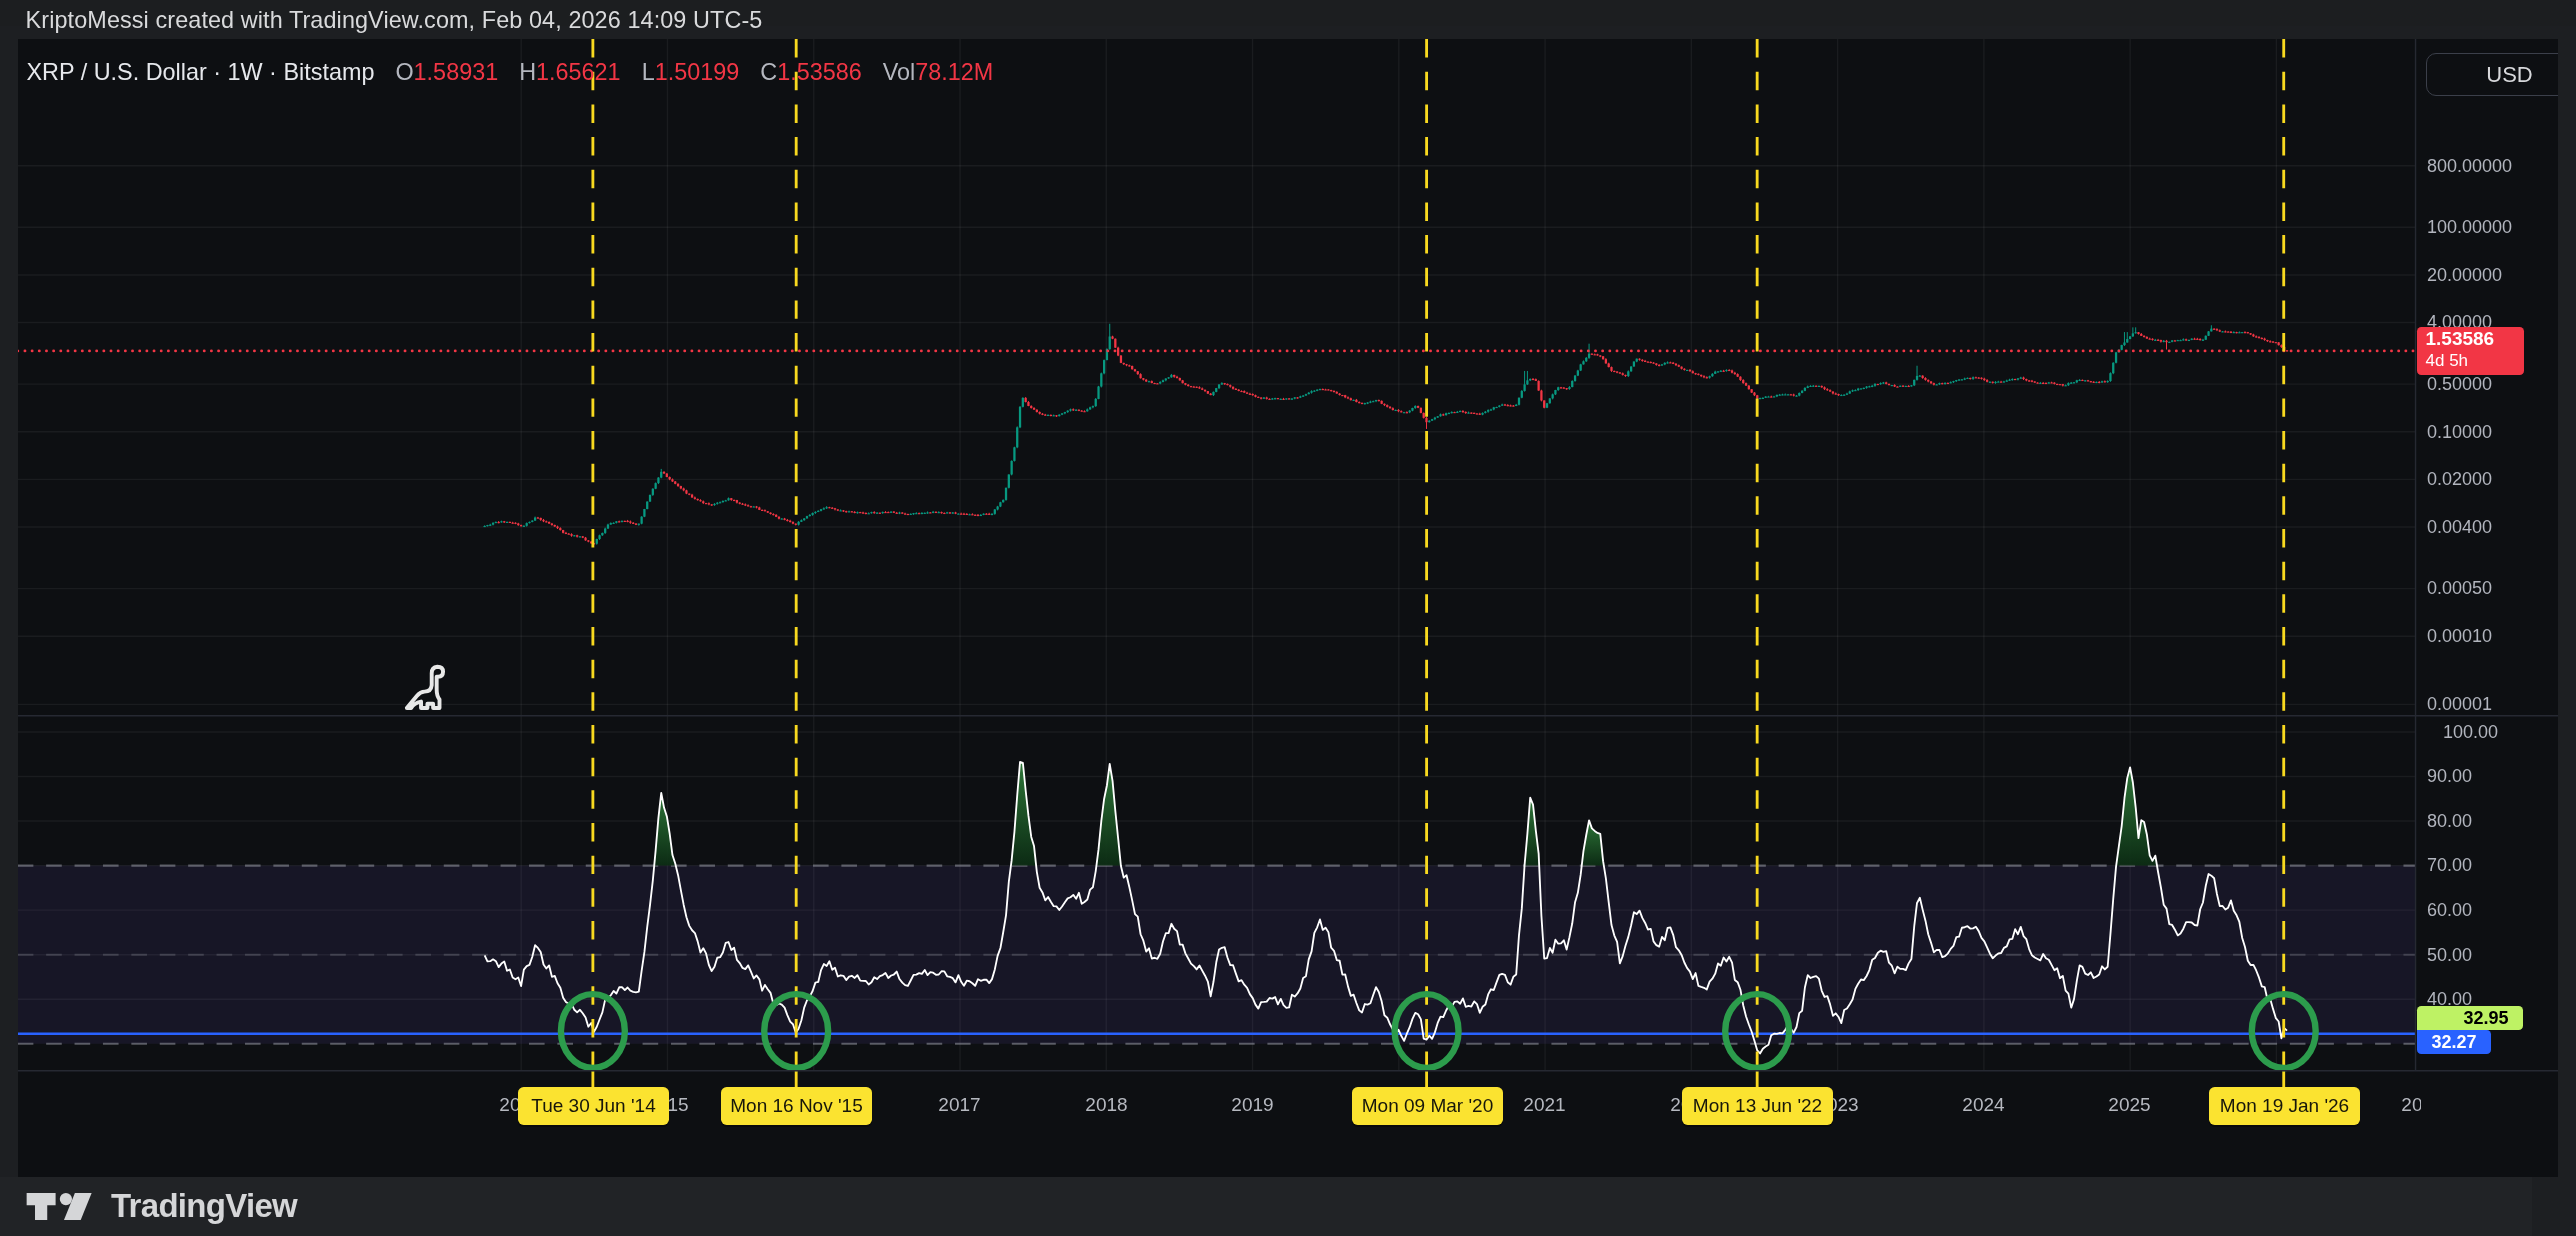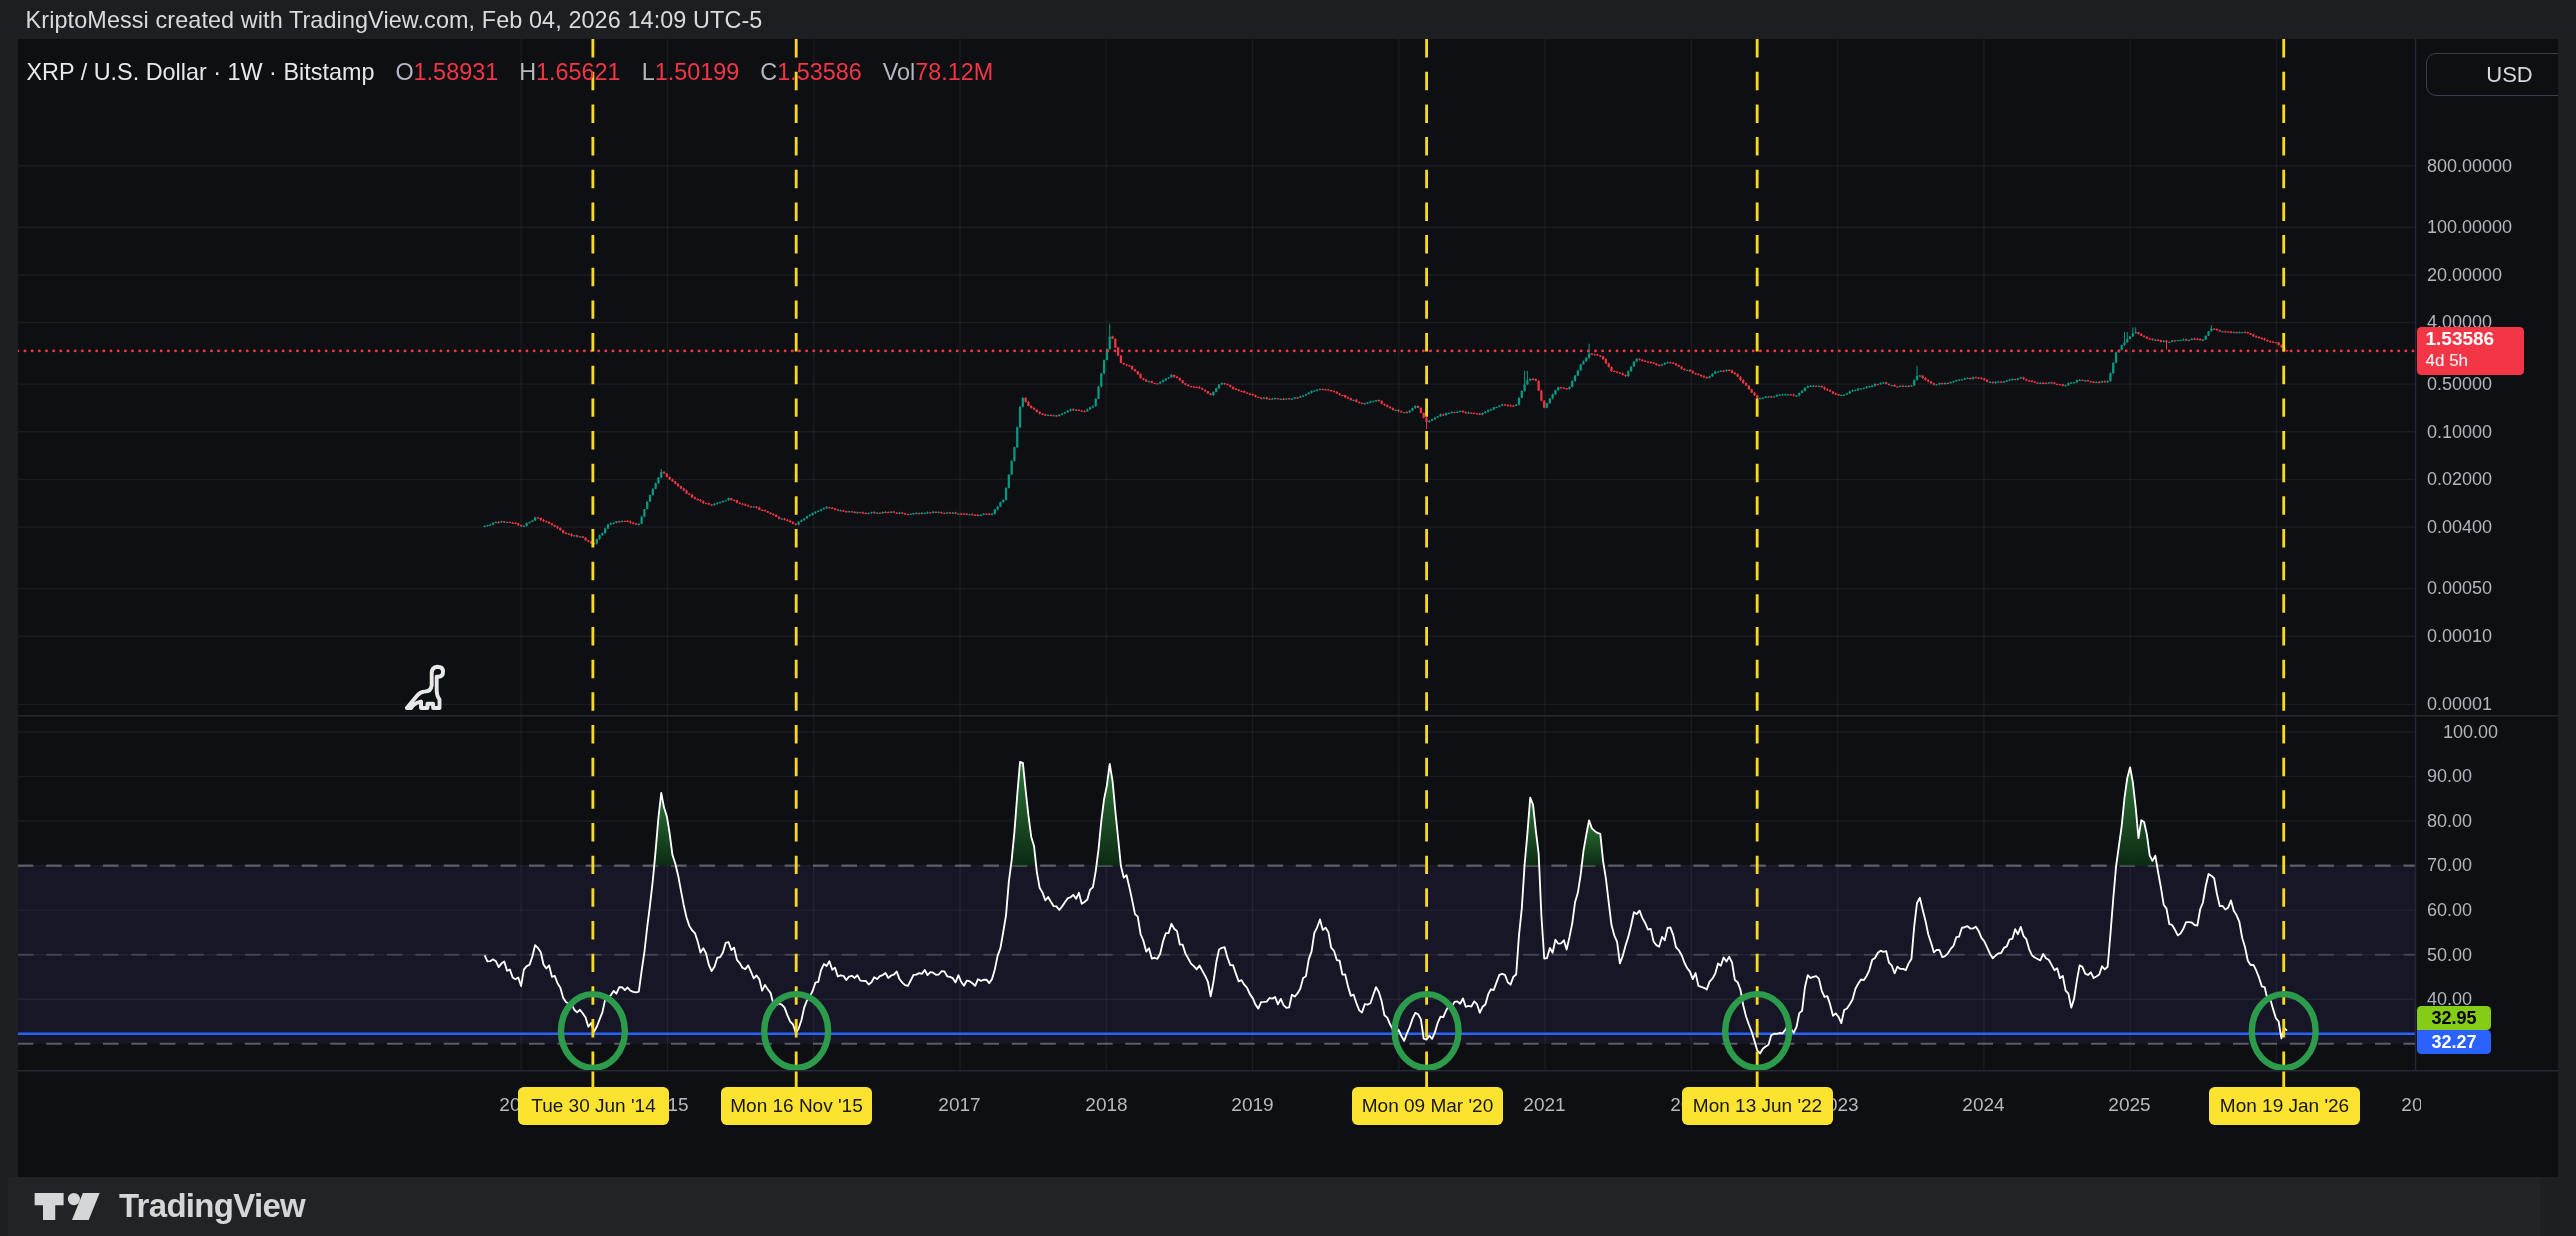--- a/index.html
+++ b/index.html
@@ -14,29 +14,29 @@
   #legend .lbl{color:#b4b7bf;}
   #legend .val{color:#f23645;}
   #legend .title{color:#e6e8ec;}
   .pricelabel,.rsilabel{position:absolute;left:2409px;transform:translateY(-50%);font-size:18px;color:#b2b5be;z-index:4;}
   #usd-btn{position:absolute;left:2408px;top:14px;width:125px;height:41px;border:1.4px solid #3b3f4a;border-radius:10px;
     color:#d7d8db;font-size:22px;display:flex;align-items:center;justify-content:center;z-index:5;cursor:pointer;padding-left:20px;}
   #price-badge{position:absolute;left:2399px;top:288px;width:107px;height:48px;background:#f23645;border-radius:4.3px;
     color:#fff;z-index:6;padding-left:8.5px;box-sizing:border-box;}
   #price-badge .p{font-size:19px;line-height:24px;font-weight:bold;}
   #price-badge .cd{font-size:17px;line-height:21px;margin-top:-1.4px;}
-  #rsi-badge{position:absolute;left:2399px;top:967px;width:74px;height:24px;background:#84cc16;border-radius:4.3px 4.3px 4.3px 0;
-    color:#000;font-size:18px;font-weight:bold;display:flex;align-items:center;justify-content:center;z-index:6;}
+  #rsi-badge{position:absolute;left:2399px;top:967px;width:74px;height:24px;background:#bef264;border-radius:4.3px 4.3px 4.3px 0;
+    color:#000;font-size:18px;font-weight:bold;display:flex;align-items:center;justify-content:center;z-index:6;padding-left:32px;}
   #level-badge{position:absolute;left:2399px;top:991px;width:74px;height:24px;background:#2962ff;border-radius:0 4.3px 4.3px 4.3px;
     color:#fff;font-size:18px;font-weight:bold;display:flex;align-items:center;justify-content:center;z-index:6;}
   #time-axis{position:absolute;left:0;top:1032px;width:2403px;height:107px;overflow:hidden;z-index:4;}
   .yearlabel{position:absolute;top:23px;width:85px;margin-left:-43px;text-align:center;font-size:19px;color:#b6b9c0;}
   .eventlabel{position:absolute;top:15.6px;width:151px;margin-left:-75px;height:38px;background:#fbe330;border-radius:5.7px;
     color:#17170b;font-size:19px;display:flex;align-items:center;justify-content:center;z-index:5;cursor:pointer;box-shadow:0 2.1px 0 rgba(0,0,0,.35);}
-  #footer{position:absolute;left:8px;top:1177px;width:2532px;height:60px;background:#212326;}
+  #footer{position:absolute;left:0;top:1177px;width:2532px;height:60px;background:#212326;}
   #footer .brand{position:absolute;left:25.6px;top:10px;display:flex;align-items:center;gap:11.4px;color:#d5d6d8;}
   #footer .brand svg{display:block;}
   #footer .brand .word{font-size:33px;font-weight:bold;letter-spacing:-0.7px;}
 </style>
 </head>
 <body>
 
 <div id="stage">
 
   <div id="topbar">

